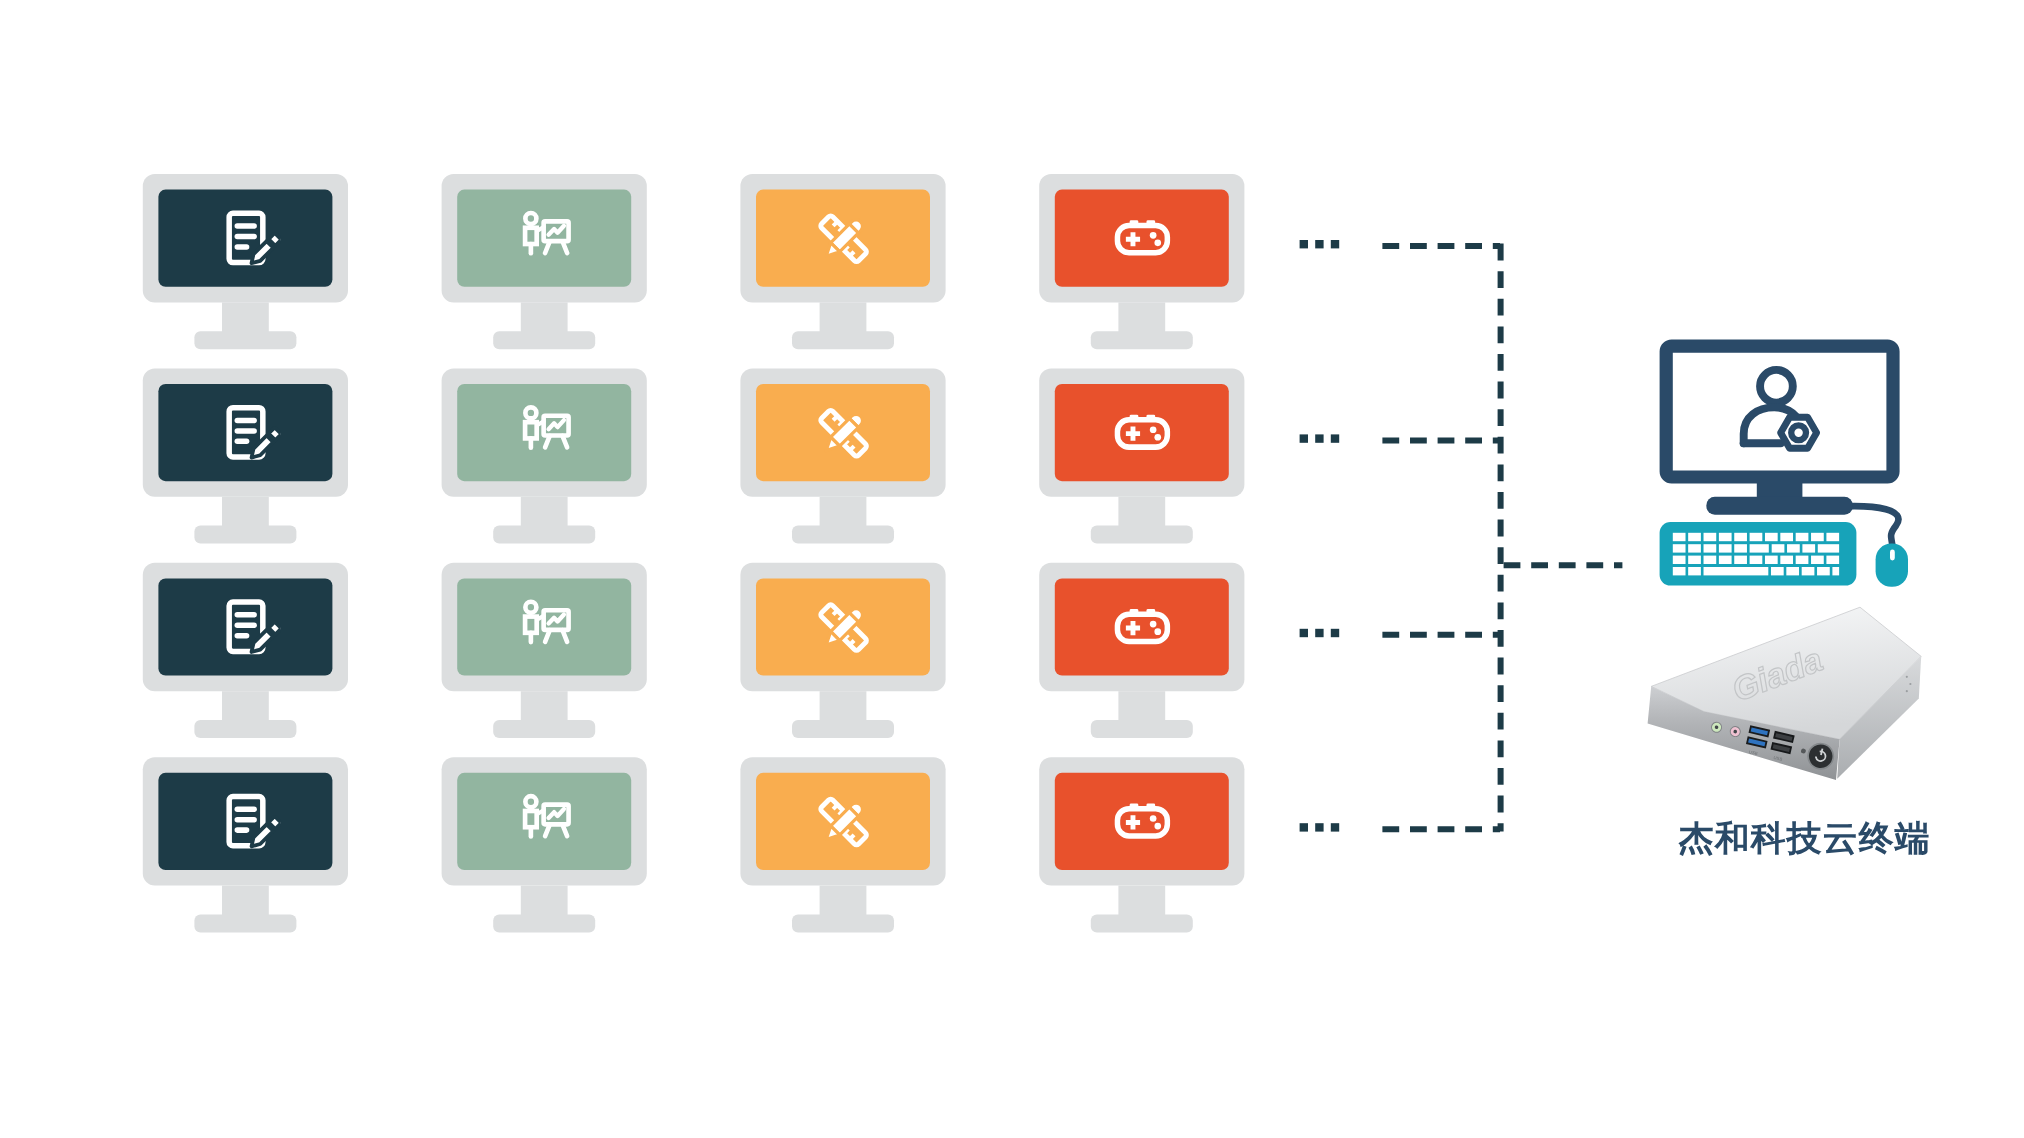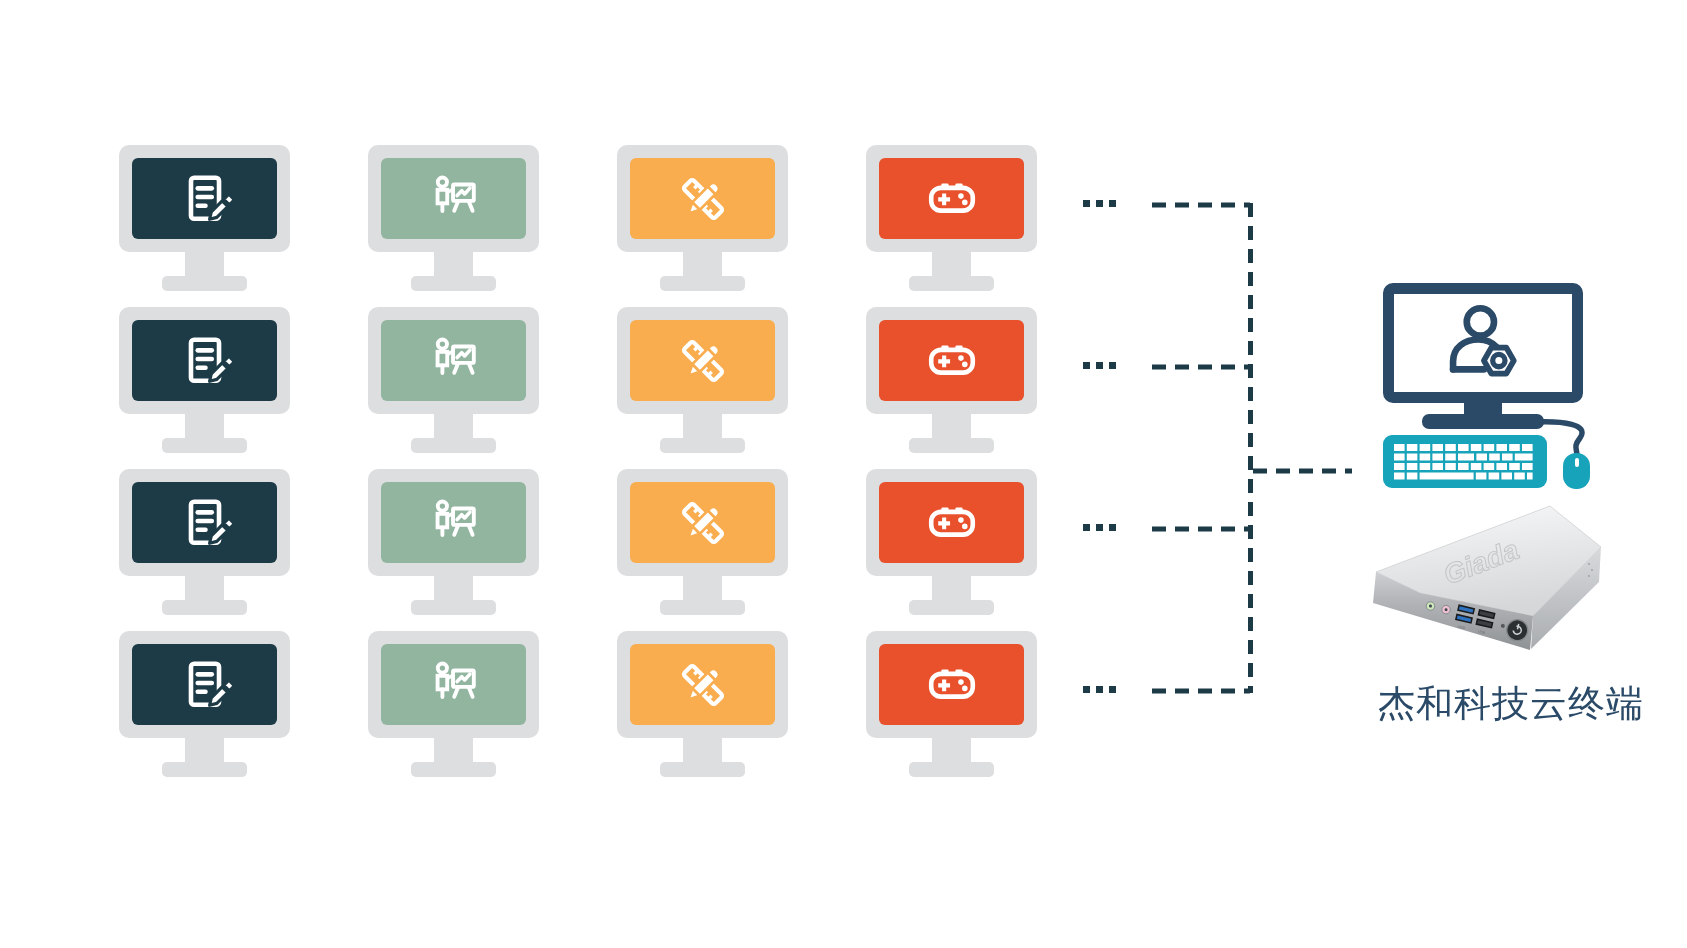--- a/index.html
+++ b/index.html
@@ -48,21 +48,21 @@
     background:var(--teal);border-radius:13px;
   }
   .mouse .slit{
     position:absolute;left:12px;top:5px;width:3.5px;height:9px;background:#ffffff;border-radius:2px;
   }
   
   #device{position:absolute;left:1365px;top:498px;}
   
   .caption{
     position:absolute;left:1378px;top:679px;width:252px;text-align:center;
-    font-size:37px;font-weight:normal;color:var(--caption-color);
+    font-size:29px;font-weight:bold;color:var(--caption-color);
     letter-spacing:1px;white-space:nowrap;
   }
 </style>
 </head>
 <body>
 
 <div id="stage">
 
   <svg width="0" height="0" style="position:absolute" aria-hidden="true">
     <defs>

